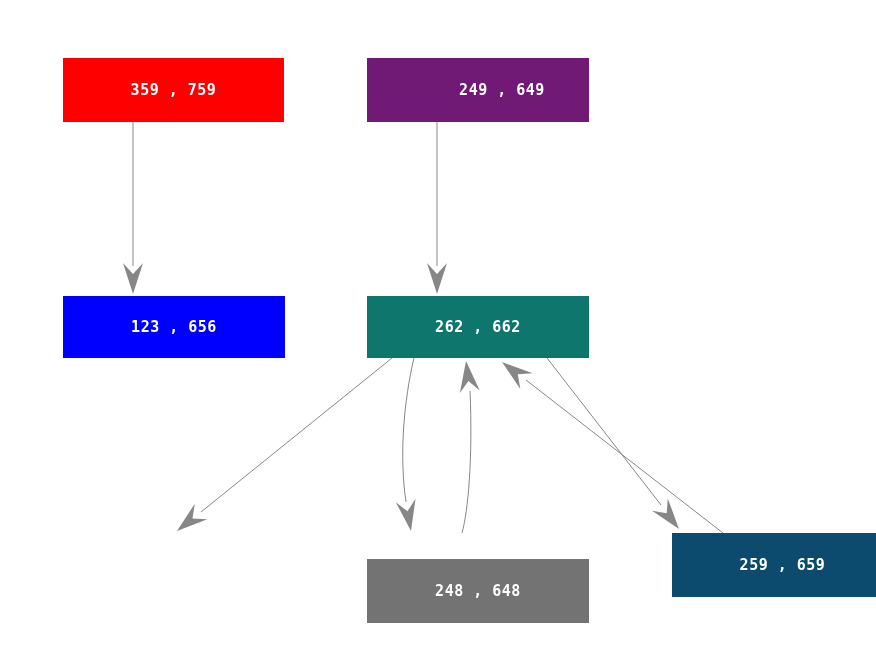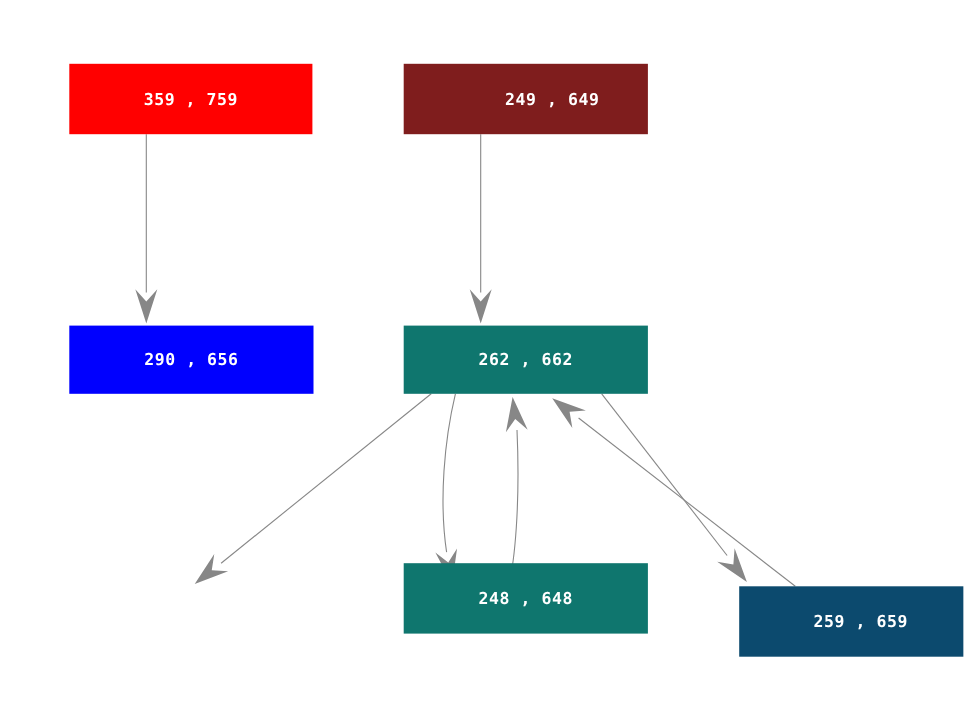--- a/index.html
+++ b/index.html
@@ -56,28 +56,28 @@
       <polygon points="466.0,361.0 459.9,393.0 468.4,380.9 479.7,390.6" fill="#878787"></polygon>
       <path d="M547,358 L661,505" fill="none" stroke="#878787" stroke-width="1"></path>
       <polygon points="679.0,529.0 667.8,498.4 666.7,513.2 652.0,510.7" fill="#878787"></polygon>
       <path d="M723,533 L526,380" fill="none" stroke="#878787" stroke-width="1"></path>
       <polygon points="502.0,362.0 520.3,389.0 517.8,374.3 532.6,373.2" fill="#878787"></polygon>
     </svg>
 
   <div class="node" style="left: 22px; top: 58px; width: 221px; height: 64px; background: rgb(255, 0, 0);">
     <span class="node-label">359 , 759</span>
   </div>
-  <div class="node" style="left: 326px; top: 58px; width: 222px; height: 64px; background: #7f1d1d; padding-left: 48px;">
+  <div class="node" style="left: 326px; top: 58px; width: 222px; height: 64px; background: #701a75; padding-left: 48px;">
     <span class="node-label">249 , 649</span>
   </div>
   <div class="node" style="left: 22px; top: 296px; width: 222px; height: 62px; background: rgb(0, 0, 255);">
-    <span class="node-label">290 , 656</span>
+    <span class="node-label">123 , 656</span>
   </div>
   <div class="node" style="left: 326px; top: 296px; width: 222px; height: 62px; background: #0f766e;">
     <span class="node-label">262 , 662</span>
   </div>
-  <div class="node" style="left: 326px; top: 512px; width: 222px; height: 64px; background: #0f766e;">
+  <div class="node" style="left: 326px; top: 559px; width: 222px; height: 64px; background: #737373;">
     <span class="node-label">248 , 648</span>
   </div>
   <div class="node" style="left: 631px; top: 533px; width: 221px; height: 64px; background: #0c4a6e;">
     <span class="node-label">259 , 659</span>
   </div>
 </div>
 
 </body></html>

